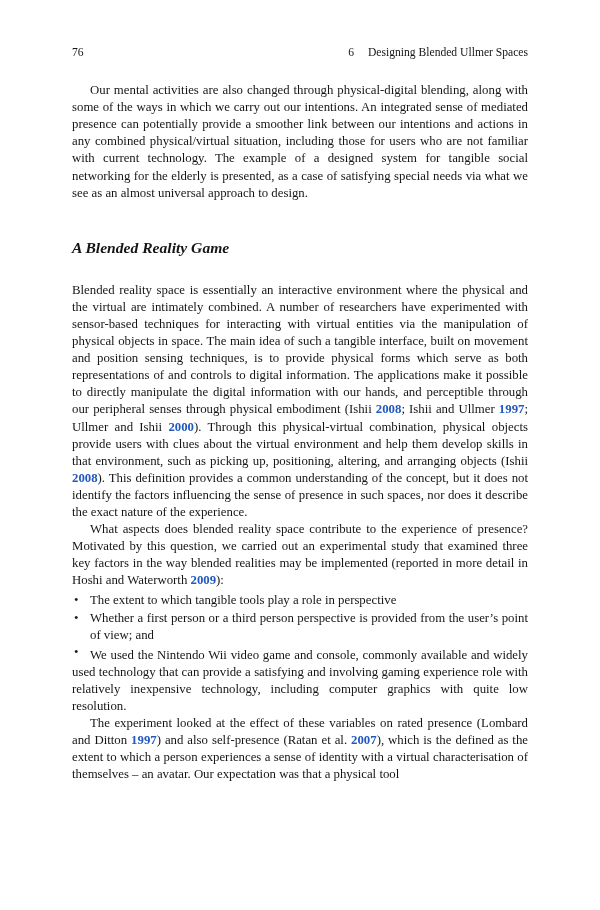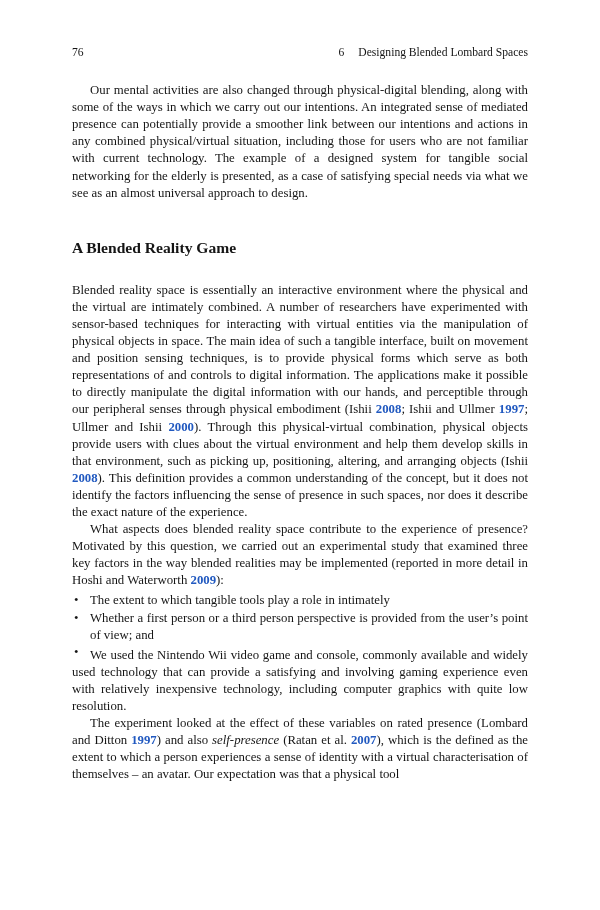--- a/index.html
+++ b/index.html
@@ -28,23 +28,24 @@
   p.para {
     margin: 0;
     text-align: justify;
   }
   p.para.indent { text-indent: 18px; }
   h1.section-title {
     font-size: 15.6px;
     font-weight: bold;
     margin: 36px 0 25px 0;
     line-height: 19px;
+    font-style: italic;
   }
   .seg-link { color: var(--link-color, #2159c0); text-decoration: none; cursor: pointer; font-weight: bold; }
-  .seg-italic { font-style: italic; }
+  .seg-italic { }
   .bullet-list { margin: 3px 0 3px 0; }
   .bullet-item {
     position: relative;
     padding-left: 18px;
     text-align: justify;
   }
   .bullet-marker {
     position: absolute;
     left: 2px;
     top: 0;
@@ -52,43 +53,43 @@
 </style>
 </head>
 <body>
 
 <div class="page">
 
   <div class="page-header">
     <span>76</span>
     <span class="running-head">
       <span class="chapter-num">6</span>
-      <span class="chapter-title">Designing Blended Lombard Spaces</span>
+      <span class="chapter-title">Designing Blended Ullmer Spaces</span>
     </span>
   </div>
 
   <p class="para indent"><span class="seg seg-text">Our mental activities are also changed through physical-digital blending, along with some of the ways in which we carry out our intentions. An integrated sense of mediated presence can potentially provide a smoother link between our intentions and actions in any combined physical/virtual situation, including those for users who are not familiar with current technology. The example of a designed system for tangible social networking for the elderly is presented, as a case of satisfying special needs via what we see as an almost universal approach to design.</span></p>
 
   <h1 class="section-title">A Blended Reality Game</h1>
 
   <p class="para"><span class="seg seg-text">Blended reality space is essentially an interactive environment where the physical and the virtual are intimately combined. A number of researchers have experimented with sensor-based techniques for interacting with virtual entities via the manipulation of physical objects in space. The main idea of such a tangible interface, built on movement and position sensing techniques, is to provide physical forms which serve as both representations of and controls to digital information. The applications make it possible to directly manipulate the digital information with our hands, and perceptible through our peripheral senses through physical embodiment (Ishii </span><span class="seg seg-link">2008</span><span class="seg seg-text">; Ishii and Ullmer </span><span class="seg seg-link">1997</span><span class="seg seg-text">; Ullmer and Ishii </span><span class="seg seg-link">2000</span><span class="seg seg-text">). Through this physical-virtual combination, physical objects provide users with clues about the virtual environment and help them develop skills in that environment, such as picking up, positioning, altering, and arranging objects (Ishii </span><span class="seg seg-link">2008</span><span class="seg seg-text">). This definition provides a common understanding of the concept, but it does not identify the factors influencing the sense of presence in such spaces, nor does it describe the exact nature of the experience.</span></p>
 
   <p class="para indent"><span class="seg seg-text">What aspects does blended reality space contribute to the experience of presence? Motivated by this question, we carried out an experimental study that examined three key factors in the way blended realities may be implemented (reported in more detail in Hoshi and Waterworth </span><span class="seg seg-link">2009</span><span class="seg seg-text">):</span></p>
 
   <div class="bullet-list">
     <div class="bullet-item">
       <span class="bullet-marker">•</span>
-      <span class="bullet-text"><span class="seg seg-text">The extent to which tangible tools play a role in intimately</span></span>
+      <span class="bullet-text"><span class="seg seg-text">The extent to which tangible tools play a role in perspective</span></span>
     </div>
     <div class="bullet-item">
       <span class="bullet-marker">•</span>
       <span class="bullet-text"><span class="seg seg-text">Whether a first person or a third person perspective is provided from the user’s point of view; and</span></span>
     </div>
     <div class="bullet-item">
       <span class="bullet-marker">•</span>
     </div>
   </div>
 
-  <p class="para indent"><span class="seg seg-text">We used the Nintendo Wii video game and console, commonly available and widely used technology that can provide a satisfying and involving gaming experience even with relatively inexpensive technology, including computer graphics with quite low resolution.</span></p>
+  <p class="para indent"><span class="seg seg-text">We used the Nintendo Wii video game and console, commonly available and widely used technology that can provide a satisfying and involving gaming experience role with relatively inexpensive technology, including computer graphics with quite low resolution.</span></p>
 
   <p class="para indent"><span class="seg seg-text">The experiment looked at the effect of these variables on rated presence (Lombard and Ditton </span><span class="seg seg-link">1997</span><span class="seg seg-text">) and also </span><span class="seg seg-italic">self-presence</span><span class="seg seg-text"> (Ratan et al. </span><span class="seg seg-link">2007</span><span class="seg seg-text">), which is the defined as the extent to which a person experiences a sense of identity with a virtual characterisation of themselves – an avatar. Our expectation was that a physical tool</span></p>
 
 </div>
 
 </body></html>

